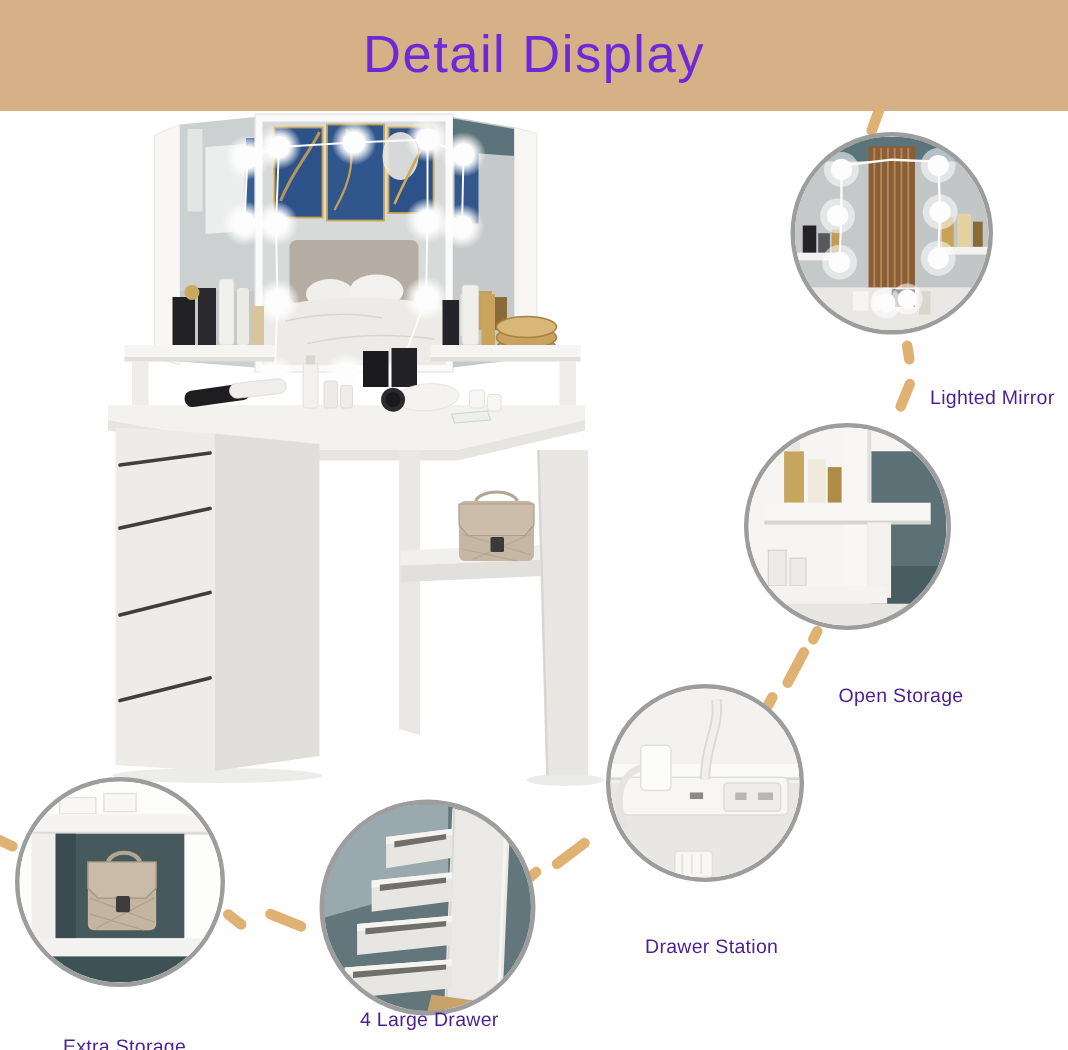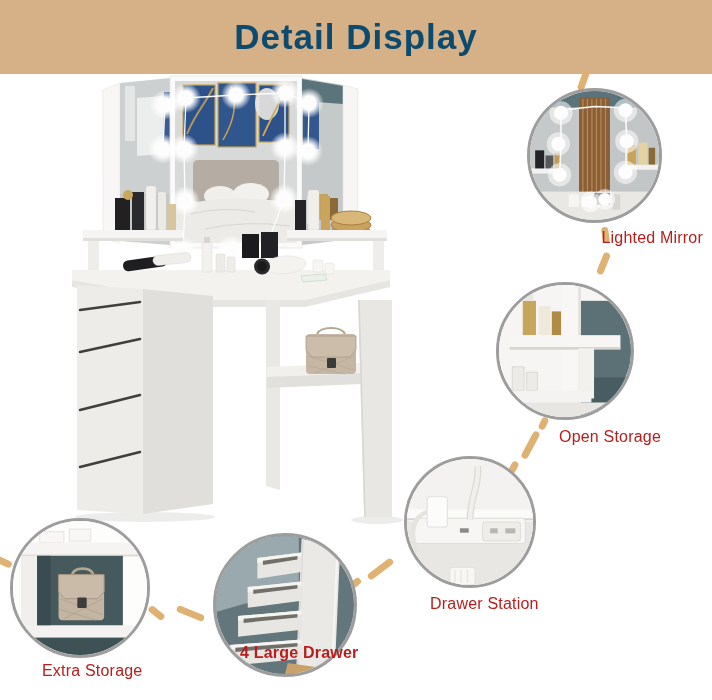--- a/index.html
+++ b/index.html
@@ -7,51 +7,51 @@
     position:relative;width:712px;height:700px;background:#ffffff;
     overflow:hidden;font-family:"Liberation Sans",sans-serif;
   }
   
   .banner{
     position:absolute;left:0;top:0;width:712px;height:74px;
     background:#d6b086;display:flex;align-items:center;justify-content:center;
     z-index:1;
   }
   .banner h1{
-    margin:0;font-size:35px;font-weight:bold;color:#0c4a6e;
+    margin:0;font-size:35px;font-weight:normal;color:#6d28d9;
     letter-spacing:1px;
   }
   
   .main-photo{position:absolute;left:55px;top:74px;width:378px;height:450px;z-index:1;}
   
   .dash{
     position:absolute;width:7px;background:#dfb273;border-radius:3.5px;z-index:2;
   }
   
   .circle{
     position:absolute;border:3.5px solid #9d9d9d;border-radius:50%;
     overflow:hidden;background:#fff;box-sizing:border-box;z-index:3;
   }
   .circle svg{display:block;width:100%;height:100%;}
   .callout-label{
-    position:absolute;font-size:16px;color:#b91c1c;letter-spacing:0.2px;
-    white-space:nowrap;z-index:3;
+    position:absolute;font-size:13px;color:#4c1d95;letter-spacing:0.2px;
+    white-space:nowrap;z-index:3;margin-top:28px;
   }
   
   #c-lighted-mirror{left:527px;top:88px;width:135px;height:135px;}
   #c-open-shelves  {left:496px;top:282px;width:138px;height:138px;}
   #c-charge-station{left:404px;top:456px;width:132px;height:132px;}
   #c-extra-storage {left:10px;top:518px;width:140px;height:140px;}
   #c-large-drawer  {left:213px;top:533px;width:144px;height:144px;}
   
   #l-lighted-mirror{right:9px;top:229px;}
   #l-open-shelves  {left:559px;top:428px;}
   #l-charge-station{left:430px;top:595px;}
   #l-extra-storage {left:42px;top:662px;}
-  #l-large-drawer  {left:240px;top:644px;font-weight:bold;}
+  #l-large-drawer  {left:240px;top:644px;}
   
   #d1 {left:579.5px;top:69.5px;height:21px;transform:rotate(20deg);}
   #d2 {left:601.5px;top:227px;height:16px;transform:rotate(-9deg);}
   #d3 {left:599.5px;top:251.5px;height:23px;transform:rotate(22deg);}
   #d4 {left:539.5px;top:416.5px;height:13px;transform:rotate(26deg);}
   #d5 {left:526.5px;top:430px;height:30px;transform:rotate(28deg);}
   #d6 {left:509.5px;top:460.5px;height:13px;transform:rotate(28deg);}
   #d7 {left:376.5px;top:554px;height:30px;transform:rotate(53deg);}
   #d8 {left:351.5px;top:577px;height:12px;transform:rotate(50deg);}
   #d9 {left:186.5px;top:598.5px;height:29px;transform:rotate(112deg);}

